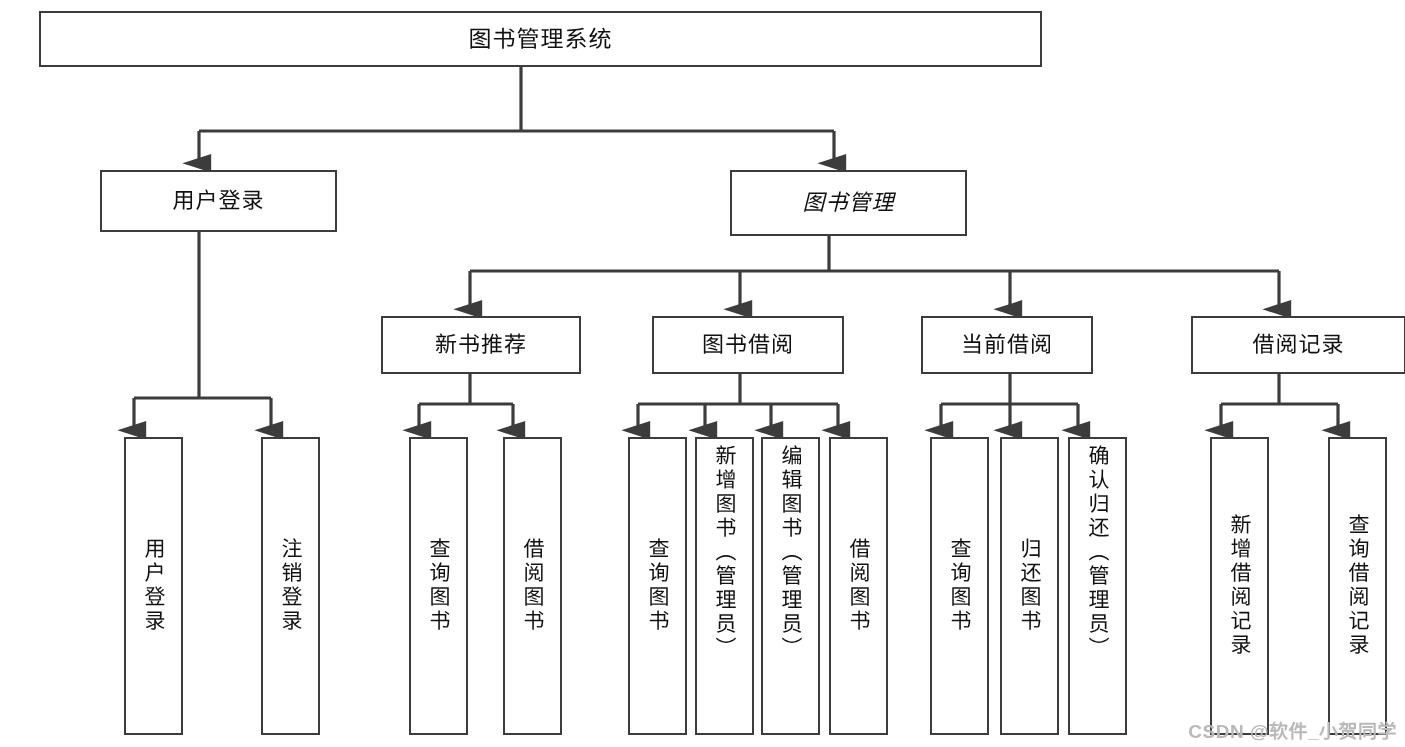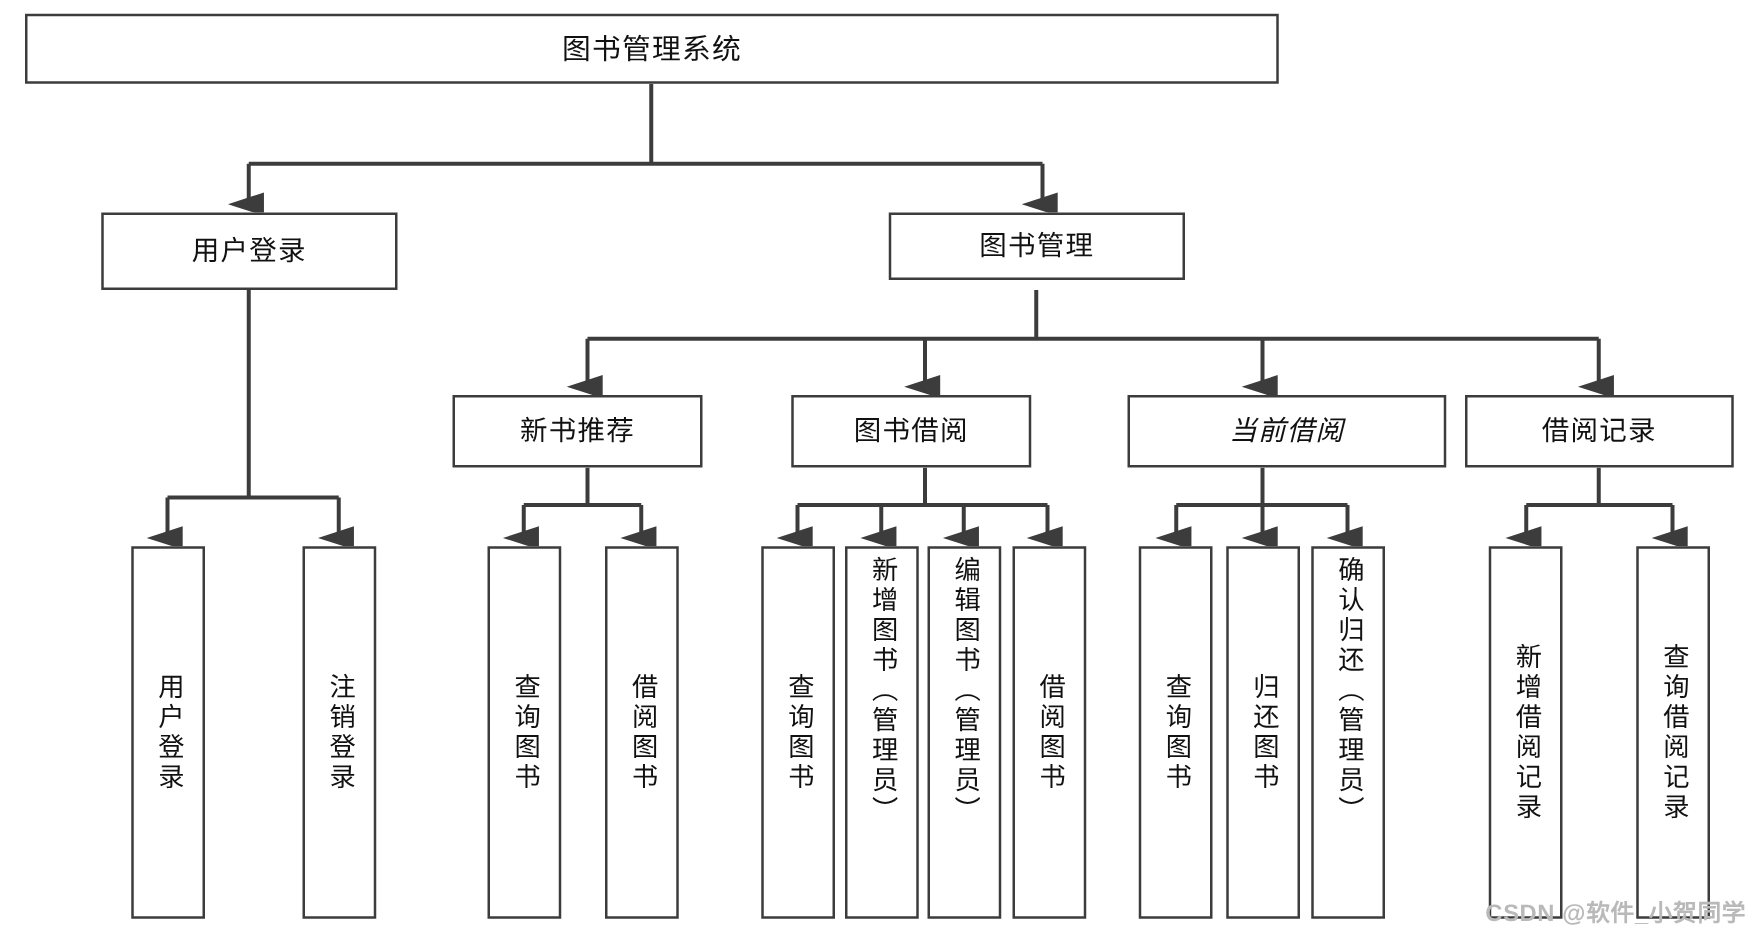--- a/index.html
+++ b/index.html
@@ -26,20 +26,21 @@
   .node{
     position:absolute;
     box-sizing:border-box;
     border:2px solid #3c3c3c;
     background:#ffffff;
     display:flex;
     align-items:center;
     justify-content:center;
     color:#111111;
     line-height:1.25;
+    margin-left:19px;
   }
   .node.h{
     font-size:22px;
     letter-spacing:1px;
   }
   .node.root{
     font-size:23px;
   }
   
   .node.v{
@@ -127,33 +128,33 @@
   </svg>
 
   <div class="node h root" style="left:20px;top:11px;width:1003px;height:56px;">
     <span>图书管理系统</span>
   </div>
 
   <div class="node h" style="left:81px;top:170px;width:237px;height:62px;">
     <span>用户登录</span>
   </div>
 
-  <div class="node h" style="left:711px;top:170px;width:237px;height:54px;">
+  <div class="node h" style="left:711px;top:170px;width:237px;height:66px;font-style:italic;">
     <span>图书管理</span>
   </div>
 
   <div class="node h" style="left:362px;top:316px;width:200px;height:58px;">
     <span>新书推荐</span>
   </div>
 
   <div class="node h" style="left:633px;top:316px;width:192px;height:58px;">
     <span>图书借阅</span>
   </div>
 
-  <div class="node h" style="left:902px;top:316px;width:255px;height:58px;font-style:italic;">
+  <div class="node h" style="left:902px;top:316px;width:172px;height:58px;">
     <span>当前借阅</span>
   </div>
 
   <div class="node h" style="left:1172px;top:316px;width:215px;height:58px;justify-content:center;">
     <span>借阅记录</span>
   </div>
 
   <div class="node v center" style="left:105px;top:437px;width:59px;height:298px;">
     <span class="vlabel">用户登录</span>
   </div>

